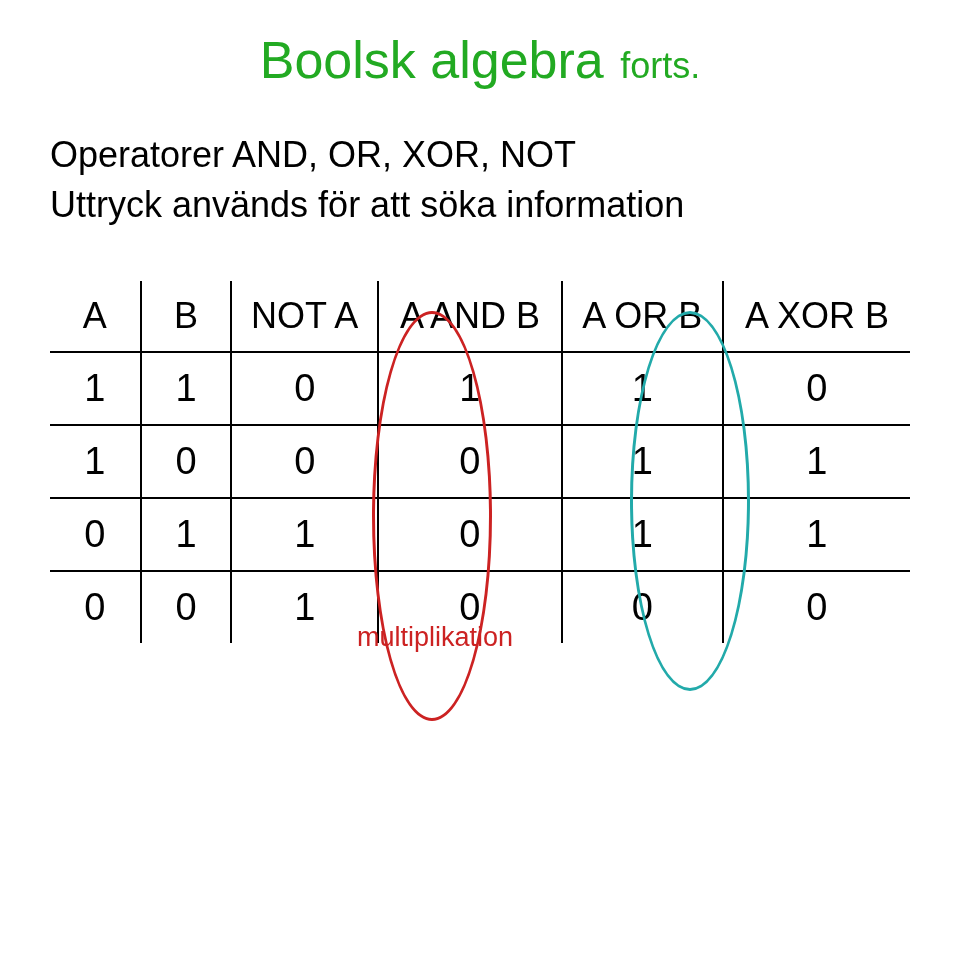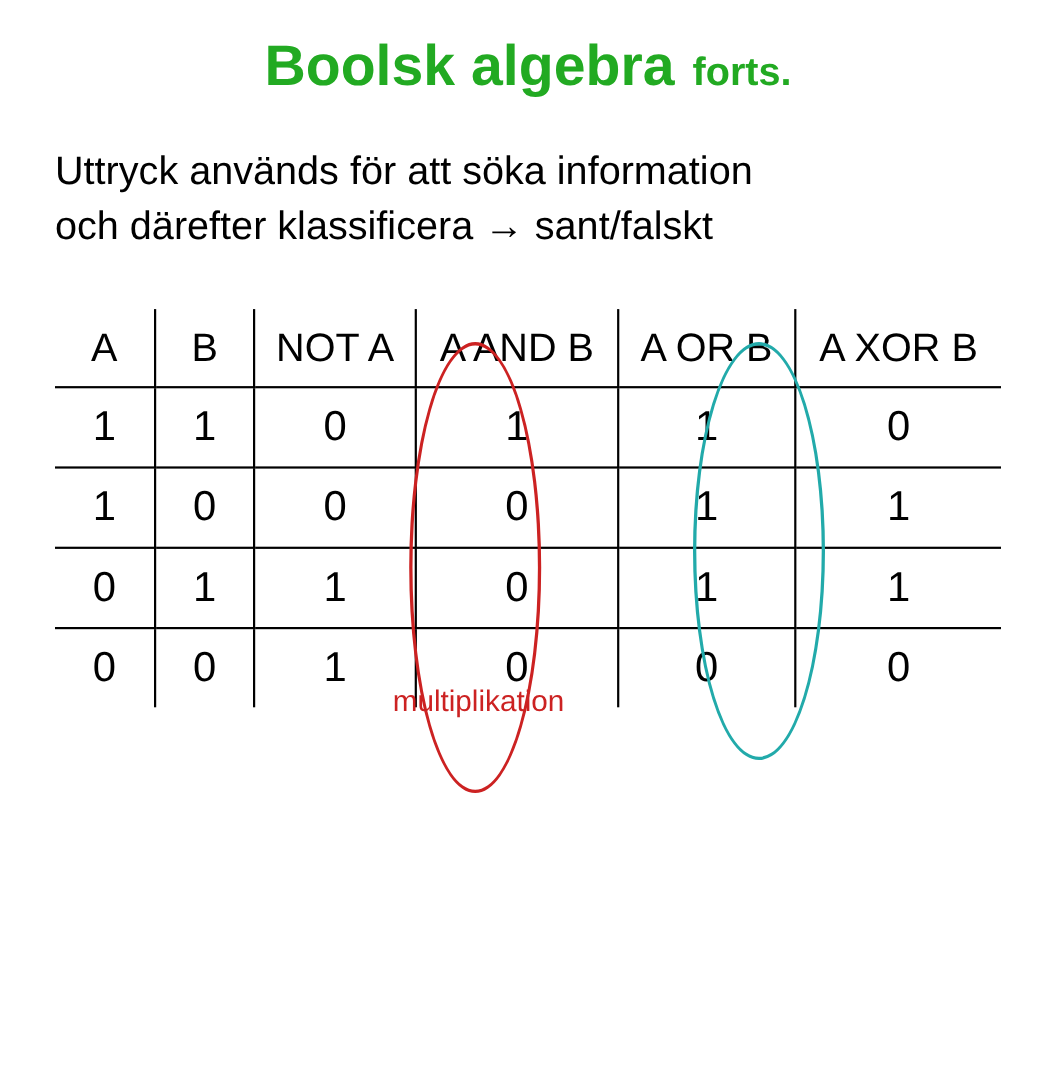--- a/index.html
+++ b/index.html
@@ -19,28 +19,28 @@
       position: relative;
     }
 
     .title-area {
       text-align: center;
       margin-bottom: 40px;
     }
 
     .title-main {
       font-size: 52px;
-      font-weight: bold;
+      font-weight: normal;
       color: #22aa22;
       display: inline;
     }
 
     .title-sub {
       font-size: 36px;
-      font-weight: bold;
+      font-weight: normal;
       color: #22aa22;
       display: inline;
       margin-left: 12px;
     }
 
     .intro-text {
       font-size: 36px;
       color: #000000;
       line-height: 1.4;
       margin-bottom: 50px;
@@ -143,22 +143,22 @@
 <body>
 
 <div class="page">
 
   <div class="title-area">
     <span class="title-main">Boolsk algebra</span>
     <span class="title-sub">forts.</span>
   </div>
 
   <div class="intro-text">
+    <div>Operatorer AND, OR, XOR, NOT</div>
     <div>Uttryck används för att söka information</div>
-    <div>och därefter klassificera → sant/falskt</div>
   </div>
 
   <div class="table-section">
 
     <div class="oval-red"></div>
 
     <div class="oval-teal"></div>
 
     <table>
       <thead>

